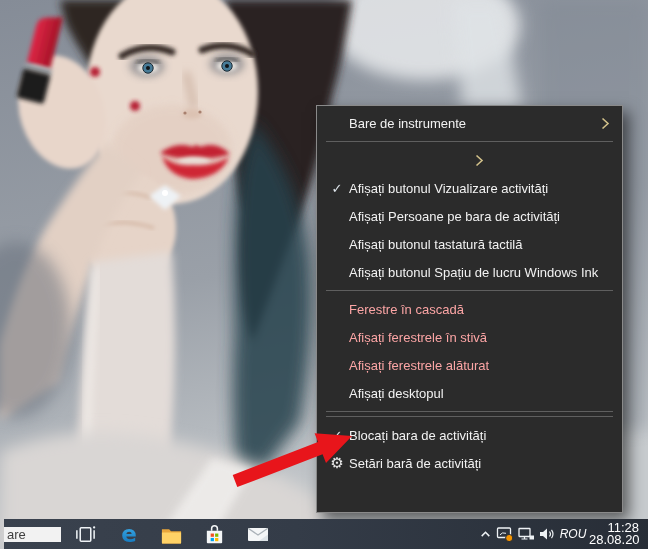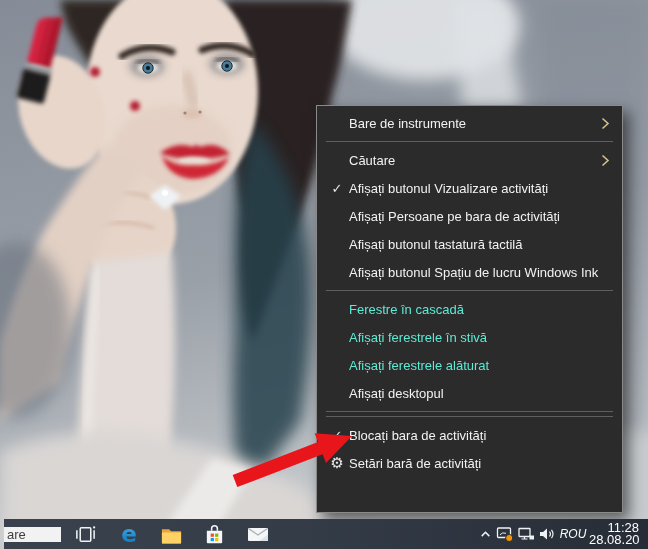--- a/index.html
+++ b/index.html
@@ -6,21 +6,21 @@
   .stage{position:relative;width:648px;height:549px;overflow:hidden;
          font-family:"Liberation Sans",sans-serif;-webkit-font-smoothing:antialiased;}
   .wallpaper{position:absolute;left:0;top:0;z-index:1;}
 
   
   .context-menu{position:absolute;left:316px;top:105px;width:307px;height:408px;
     box-sizing:border-box;background:#2b2b2b;border:1px solid #8a8a8a;
     padding:3px 0;z-index:5;box-shadow:6px 7px 14px rgba(0,0,0,.55);}
   .menu-item{height:28px;display:flex;align-items:center;padding:0 12px 0 8px;
     color:#f2f2f2;font-size:13px;white-space:nowrap;justify-content:center;}
-  .menu-item.disabled{color:#5eead4;}
+  .menu-item.disabled{color:#fca5a5;}
   .mi-icon{width:24px;text-align:center;font-size:13px;color:#dfe6ec;flex:0 0 24px;}
   .mi-icon.gear{font-size:15px;color:#e8e8e8;}
   .mi-label{flex:1;overflow:hidden;}
   .mi-chevron{flex:0 0 9px;display:flex;align-items:center;}
   .menu-sep{height:1px;background:#5f5f5f;margin:4px 9px;}
 
   
   .taskbar{position:absolute;left:4px;bottom:0;width:648px;height:30px;z-index:8;
     background:linear-gradient(90deg,#3a424e 0%,#343c48 45%,#272d36 100%);
     display:flex;align-items:center;}
@@ -131,21 +131,20 @@
         <span class="mi-label">Bare de instrumente</span>
         <span class="mi-chevron">
           <svg width="9" height="13" viewBox="0 0 9 13">
             <path d="M1.5,1.5 L7,6.5 L1.5,11.5" stroke="#d2c18a" stroke-width="1.6" fill="none"></path>
           </svg>
         </span>
       </div>
       <div class="menu-sep"></div>
       <div class="menu-item">
         <span class="mi-icon"></span>
-        <span class="mi-label">Căutare</span>
         <span class="mi-chevron">
           <svg width="9" height="13" viewBox="0 0 9 13">
             <path d="M1.5,1.5 L7,6.5 L1.5,11.5" stroke="#d2c18a" stroke-width="1.6" fill="none"></path>
           </svg>
         </span>
       </div>
       <div class="menu-item">
         <span class="mi-icon">✓</span>
         <span class="mi-label">Afișați butonul Vizualizare activități</span>
         <span class="mi-chevron"></span>

